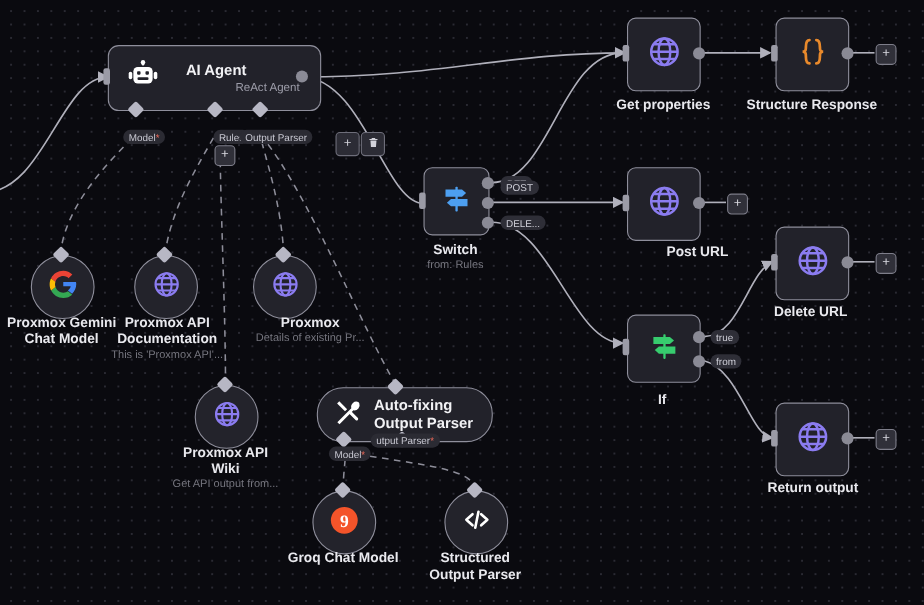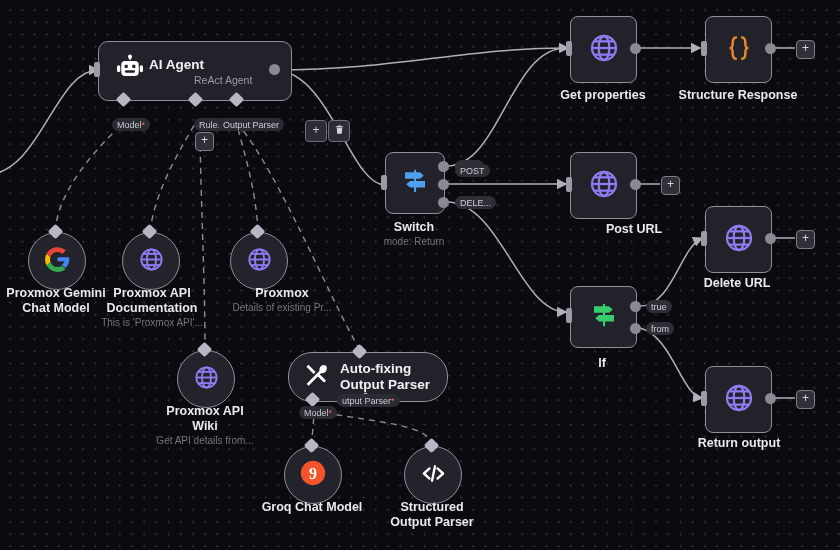--- a/index.html
+++ b/index.html
@@ -7,21 +7,21 @@
        font-family:"Liberation Sans","DejaVu Sans",sans-serif;}
   #canvas{position:relative;width:840px;height:550px;
           background-color:#0a0a0f;
           background-image:radial-gradient(circle, #2a2a33 1px, transparent 1.2px);
           background-size:12.2px 12.2px;background-position:4px 4px;overflow:hidden;}
   #wires{position:absolute;left:0;top:0;width:840px;height:550px;pointer-events:none;}
 
   
   .node{position:absolute;background:#22222a;border:1.3px solid #8f8f9c;
         border-radius:8px;display:flex;align-items:center;justify-content:center;}
-  .node.wide{border-radius:10px;justify-content:flex-start;padding-left:16px;gap:4px;}
+  .node.wide{border-radius:10px;justify-content:flex-start;padding-left:16px;gap:24px;}
   .node .ttl{font-size:13.5px;color:#f2f2f5;font-weight:600;line-height:1.15;}
   .node .sub{font-size:10.5px;color:#9c9ca8;line-height:1.2;margin-top:1px;margin-left:45px;}
 
   
   .cnode{position:absolute;width:56px;height:56px;border-radius:50%;
          background:#23232b;border:1.3px solid #8f8f9c;
          display:flex;align-items:center;justify-content:center;}
 
   
   .nlabel{position:absolute;text-align:center;color:#e9e9ee;font-size:12.5px;
@@ -148,21 +148,21 @@
   </div>
   <div class="pin" style="left:381px;top:175px;"></div>
   <div class="pout" style="left:438px;top:161px;"></div>
   <div class="pout" style="left:438px;top:179px;"></div>
   <div class="pout" style="left:438px;top:197px;"></div>
   <div class="olabel" style="left:455px;top:160px;">GET</div>
   <div class="olabel" style="left:455px;top:164px;">POST</div>
   <div class="olabel" style="left:455px;top:196px;">DELE...</div>
   <div class="nlabel" style="left:364px;top:220px;width:100px;">
     <span>Switch</span>
-    <span class="nsub">mode: Return</span>
+    <span class="nsub">from: Rules</span>
   </div>
 
   <div class="node" style="left:570px;top:16px;width:65px;height:65px;">
     <span class="ico">
       <svg width="32" height="32" viewBox="0 0 24 24" fill="none" stroke="#8b7cf0" stroke-width="1.7">
         <circle cx="12" cy="12" r="9"></circle>
           <ellipse cx="12" cy="12" rx="4" ry="9"></ellipse>
         <line x1="3" y1="12" x2="21" y2="12"></line>
           <line x1="4.3" y1="7" x2="19.7" y2="7"></line>
           <line x1="4.3" y1="17" x2="19.7" y2="17"></line>
@@ -332,21 +332,21 @@
         <line x1="3" y1="12" x2="21" y2="12"></line>
           <line x1="4.3" y1="7" x2="19.7" y2="7"></line>
           <line x1="4.3" y1="17" x2="19.7" y2="17"></line>
       </svg>
     </span>
   </div>
   <div class="diamond" style="left:199px;top:344px;"></div>
   <div class="nlabel" style="left:149px;top:404px;width:112px;">
     <span>Proxmox API</span><br>
     <span>Wiki</span>
-    <span class="nsub">Get API details from...</span>
+    <span class="nsub">Get API output from...</span>
   </div>
 
   <div class="cnode" style="left:284px;top:446px;">
     <span class="ico">
       <svg width="30" height="30" viewBox="0 0 32 32">
         <circle cx="16" cy="16" r="13" fill="#f4542a"></circle>
         <text x="16" y="22.5" font-family="Liberation Serif, serif" font-size="17" fill="#ffffff" text-anchor="middle" font-weight="bold">9</text>
       </svg>
     </span>
   </div>

